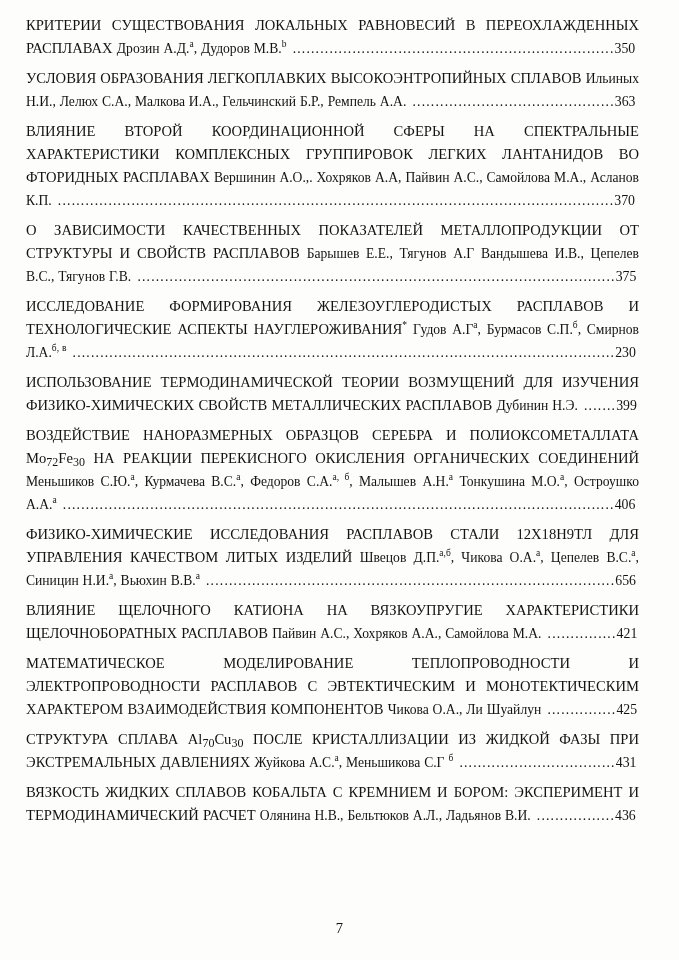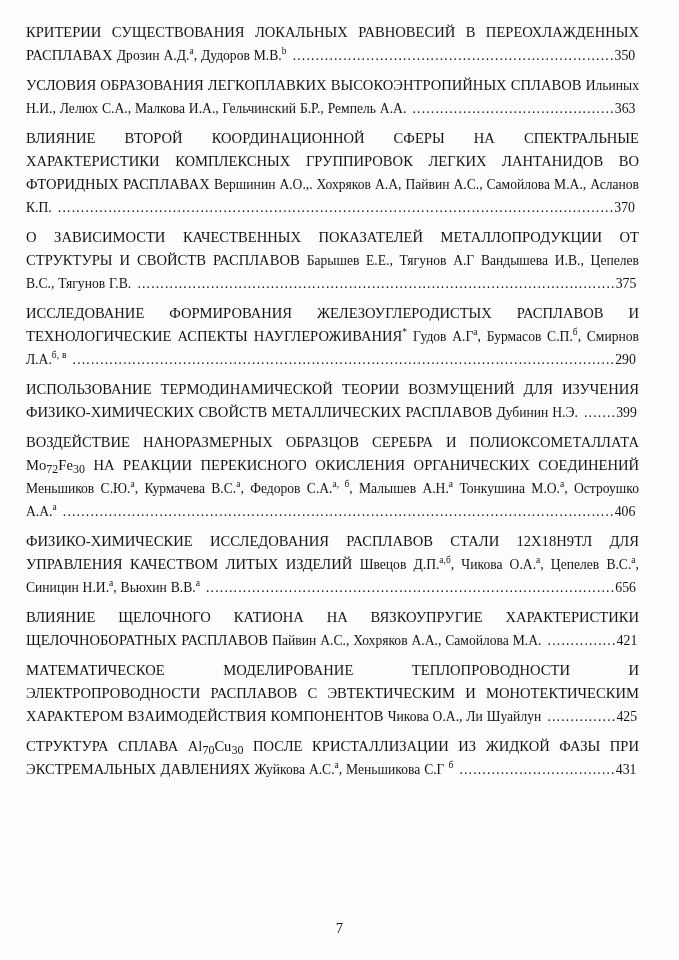--- a/index.html
+++ b/index.html
@@ -10,21 +10,21 @@
     color: #131313;
   }
   .sheet {
     position: relative;
     width: 679px; height: 960px;
     background: #fdfdfc;
     overflow: hidden;
   }
   .content {
     position: absolute;
-    left: 26px; top: 21px;
+    left: 26px; top: 14px;
     width: 613px;
   }
   .entry {
     margin: 0 0 7px 0;
     text-align: justify;
     line-height: 23px;
     font-size: 14.6px;
     word-spacing: 0.5px;
   }
   .title   { font-size: 14.6px; }
@@ -67,21 +67,21 @@
     <p class="entry">
       <span class="title">О ЗАВИСИМОСТИ КАЧЕСТВЕННЫХ ПОКАЗАТЕЛЕЙ МЕТАЛЛОПРОДУКЦИИ ОТ СТРУКТУРЫ И СВОЙСТВ РАСПЛАВОВ</span>
       <span class="authors">Барышев Е.Е., Тягунов А.Г Вандышева И.В., Цепелев В.С., Тягунов Г.В.</span>
       <span class="leader">........................................................................................................</span><span class="pg">375</span>
     </p>
 
 
     <p class="entry">
       <span class="title">ИССЛЕДОВАНИЕ ФОРМИРОВАНИЯ ЖЕЛЕЗОУГЛЕРОДИСТЫХ РАСПЛАВОВ И ТЕХНОЛОГИЧЕСКИЕ АСПЕКТЫ НАУГЛЕРОЖИВАНИЯ<sup>*</sup></span>
       <span class="authors">Гудов А.Г<sup>а</sup>, Бурмасов С.П.<sup>б</sup>, Смирнов Л.А.<sup>б, в</sup></span>
-      <span class="leader">......................................................................................................................</span><span class="pg">290</span>
+      <span class="leader">......................................................................................................................</span><span class="pg">230</span>
     </p>
 
     <p class="entry">
       <span class="title">ИСПОЛЬЗОВАНИЕ ТЕРМОДИНАМИЧЕСКОЙ ТЕОРИИ ВОЗМУЩЕНИЙ ДЛЯ ИЗУЧЕНИЯ ФИЗИКО-ХИМИЧЕСКИХ СВОЙСТВ МЕТАЛЛИЧЕСКИХ РАСПЛАВОВ</span>
       <span class="authors">Дубинин Н.Э.</span>
       <span class="leader">.......</span><span class="pg">399</span>
     </p>
 
     <p class="entry">
       <span class="title">ВОЗДЕЙСТВИЕ НАНОРАЗМЕРНЫХ ОБРАЗЦОВ СЕРЕБРА И ПОЛИОКСОМЕТАЛЛАТА Mo<sub>72</sub>Fe<sub>30</sub> НА РЕАКЦИИ ПЕРЕКИСНОГО ОКИСЛЕНИЯ ОРГАНИЧЕСКИХ СОЕДИНЕНИЙ</span>
@@ -106,18 +106,23 @@
       <span class="authors">Чикова О.А., Ли Шуайлун</span>
       <span class="leader">...............</span><span class="pg">425</span>
     </p>
 
     <p class="entry">
       <span class="title">СТРУКТУРА СПЛАВА Al<sub>70</sub>Cu<sub>30</sub> ПОСЛЕ КРИСТАЛЛИЗАЦИИ ИЗ ЖИДКОЙ ФАЗЫ ПРИ ЭКСТРЕМАЛЬНЫХ ДАВЛЕНИЯХ</span>
       <span class="authors">Жуйкова А.С.<sup>а</sup>, Меньшикова С.Г <sup>б</sup></span>
       <span class="leader">..................................</span><span class="pg">431</span>
     </p>
 
+    <p class="entry">
+      <span class="title">ВЯЗКОСТЬ ЖИДКИХ СПЛАВОВ КОБАЛЬТА С КРЕМНИЕМ И БОРОМ: ЭКСПЕРИМЕНТ И ТЕРМОДИНАМИЧЕСКИЙ РАСЧЕТ</span>
+      <span class="authors">Олянина Н.В., Бельтюков А.Л., Ладьянов В.И.</span>
+      <span class="leader">.................</span><span class="pg">436</span>
+    </p>
 
 
   </div>
 
   <div class="footer">7</div>
 </div>
 
 </body></html>

